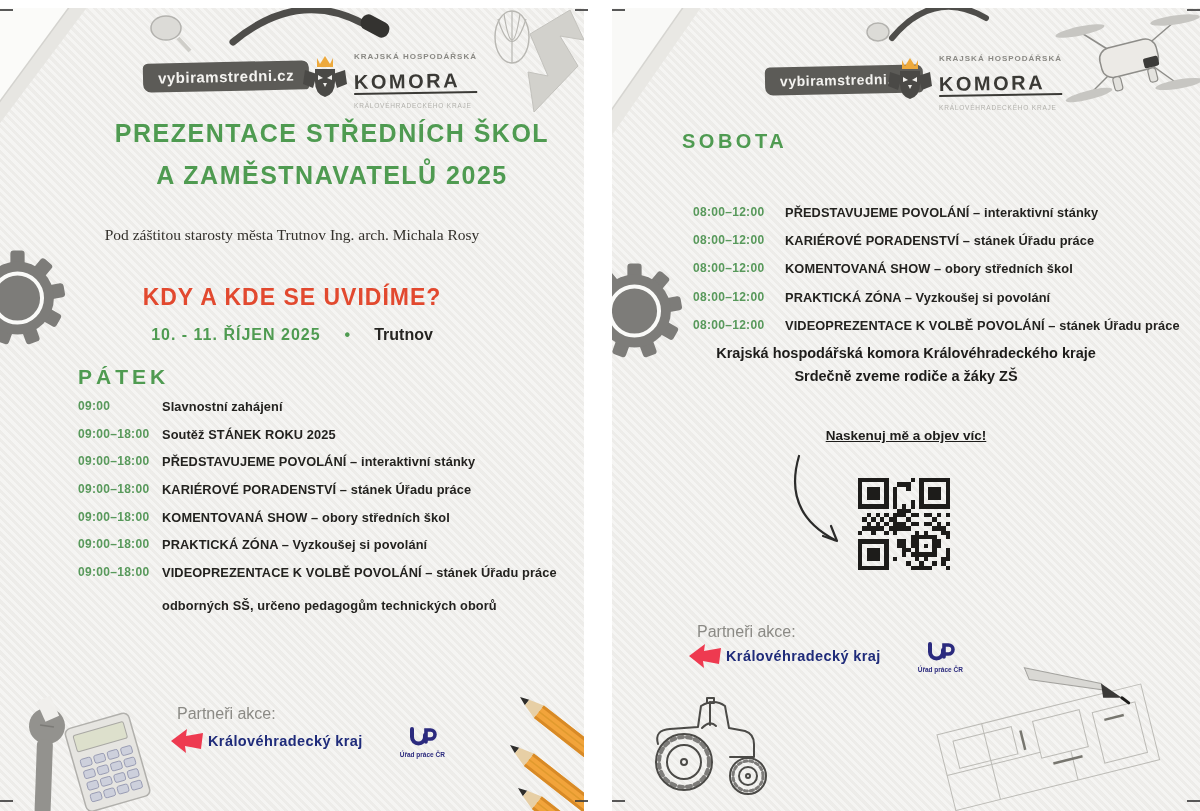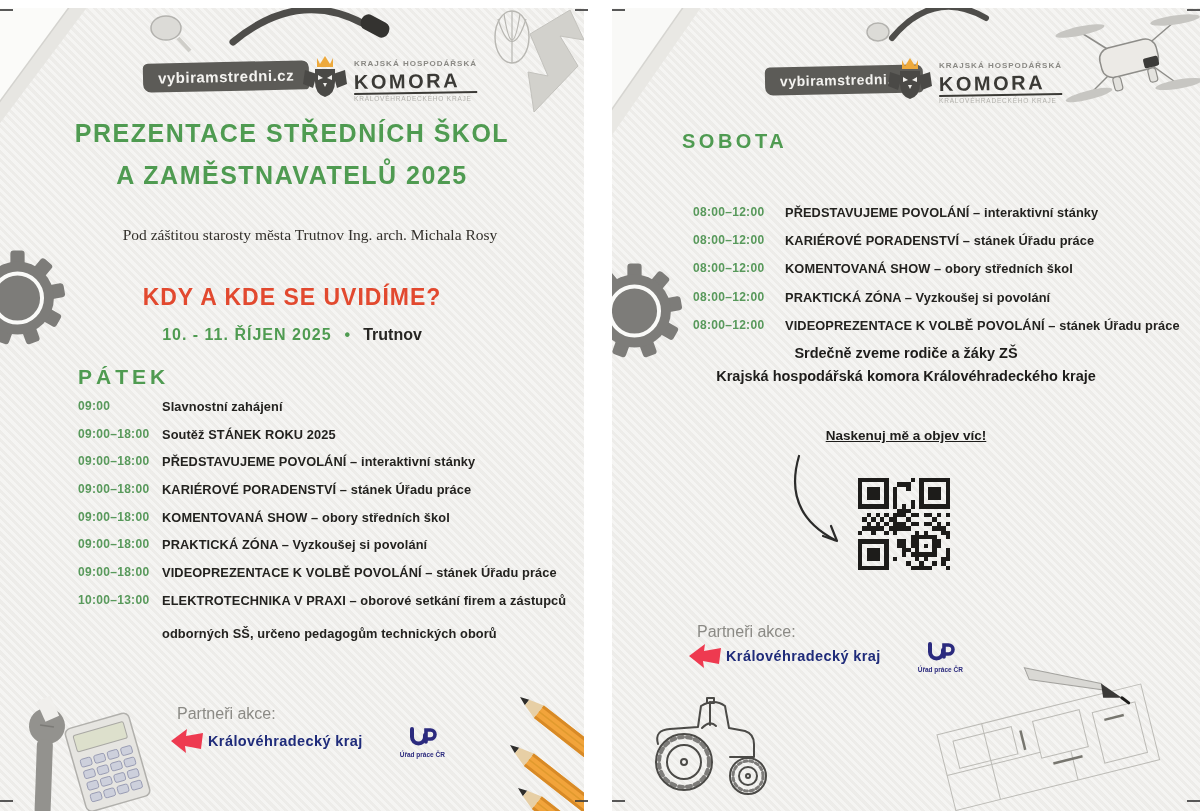--- a/index.html
+++ b/index.html
@@ -11,35 +11,35 @@
           #f0efec;}
   #page-left{left:0;width:584px;}
   #page-right{left:612px;width:588px;}
   .deco{position:absolute;}
   .mark{position:absolute;width:13px;height:2px;background:#3c3c3c;opacity:.85;}
 
   
   .badge{position:absolute;background:#5c5b57;color:#f4f3f0;font-size:15px;font-weight:bold;
          padding:6px 15px;border-radius:5px 7px 4px 8px;transform:rotate(-1.2deg);letter-spacing:.5px;}
   .komora{position:absolute;display:flex;align-items:center;gap:7px;}
-  .k-text{display:flex;flex-direction:column;line-height:1;}
+  .k-text{display:flex;flex-direction:column;line-height:1;gap:7px;}
   .k-l1{font-size:8px;color:#8a8984;letter-spacing:1px;font-weight:bold;}
   .k-l2{font-size:20px;color:#3b3a36;font-weight:bold;letter-spacing:2.5px;margin:3px 0 2px 0;
         border-bottom:2px solid #3b3a36;display:inline-block;transform:rotate(-1deg);padding-bottom:1px;}
   .k-l3{font-size:6.5px;color:#b3b2ad;letter-spacing:.8px;}
 
   
   .title{position:absolute;top:104px;width:100%;text-align:center;color:#4f9b51;
-         font-size:25px;font-weight:bold;letter-spacing:1.5px;line-height:42px;}
+         font-size:25px;font-weight:bold;letter-spacing:1.5px;line-height:42px;padding-left:40px;}
   .subtitle{position:absolute;top:214px;width:100%;text-align:center;color:#33302b;
-            font-family:"Liberation Serif",serif;font-size:15.5px;line-height:26px;padding-left:18px;}
+            font-family:"Liberation Serif",serif;font-size:15.5px;line-height:26px;}
   .red-heading{position:absolute;top:276px;width:100%;text-align:center;color:#e2492f;
                font-size:23px;font-weight:bold;letter-spacing:1px;}
   .date-row{position:absolute;top:318px;width:100%;display:flex;justify-content:center;
-            align-items:center;gap:13px;}
+            align-items:center;gap:24px;}
   .date-txt{color:#4f9b51;font-size:16px;font-weight:bold;letter-spacing:1px;}
   .date-bullet{color:#4f9b51;font-size:16px;font-weight:bold;}
   .city-txt{color:#262522;font-size:16px;font-weight:bold;}
   .day-heading{position:absolute;color:#4f9b51;font-weight:bold;}
   #page-left .day-heading{left:78px;top:357px;font-size:21px;letter-spacing:4px;}
   #page-right .day-heading{left:70px;top:122px;font-size:20px;letter-spacing:3.5px;}
 
   .schedule{position:absolute;}
   #page-left .schedule{left:78px;top:391px;}
   #page-right .schedule{left:81px;top:177px;margin-top:20px;}
@@ -171,24 +171,20 @@
       <div class="stime">09:00–18:00</div>
       <div class="sdesc">KOMENTOVANÁ SHOW – obory středních škol</div>
     </div>
     <div class="srow">
       <div class="stime">09:00–18:00</div>
       <div class="sdesc">PRAKTICKÁ ZÓNA – Vyzkoušej si povolání</div>
     </div>
     <div class="srow">
       <div class="stime">09:00–18:00</div>
       <div class="sdesc">VIDEOPREZENTACE K VOLBĚ POVOLÁNÍ – stánek Úřadu práce</div>
-    </div>
-    <div class="srow">
-      <div class="stime">10:00–13:00</div>
-      <div class="sdesc">ELEKTROTECHNIKA V PRAXI – oborové setkání firem a zástupců</div>
     </div>
     <div class="srow cont">
       <div class="stime"></div>
       <div class="sdesc">odborných SŠ, určeno pedagogům technických oborů</div>
     </div>
   </div>
 
   <div class="partners-label" style="left:177px;top:697px">Partneři akce:</div>
   <div class="partners-row" style="left:170px;top:718px">
     <div class="kraj-wrap">
@@ -354,22 +350,22 @@
       <div class="stime">08:00–12:00</div>
       <div class="sdesc">PRAKTICKÁ ZÓNA – Vyzkoušej si povolání</div>
     </div>
     <div class="srow">
       <div class="stime">08:00–12:00</div>
       <div class="sdesc">VIDEOPREZENTACE K VOLBĚ POVOLÁNÍ – stánek Úřadu práce</div>
     </div>
   </div>
 
   <div class="invite">
+    <div>Krajská hospodářská komora Královéhradeckého kraje</div>
     <div>Srdečně zveme rodiče a žáky ZŠ</div>
-    <div>Krajská hospodářská komora Královéhradeckého kraje</div>
   </div>
 
   <div class="qr-caption">Naskenuj mě a objev víc!</div>
 
   <svg class="deco" style="left:175px;top:444px" width="66" height="100">
     <path d="M12,4 C2,38 10,68 48,88" fill="none" stroke="#2b2b2a" stroke-width="2.2" stroke-linecap="round"></path>
     <polyline points="36,84 50,89 44,74" fill="none" stroke="#2b2b2a" stroke-width="2.2" stroke-linecap="round" stroke-linejoin="round"></polyline>
   </svg>
 
   <div class="qr-box"><svg width="92" height="92" viewBox="0 0 84 84" shape-rendering="crispEdges">

